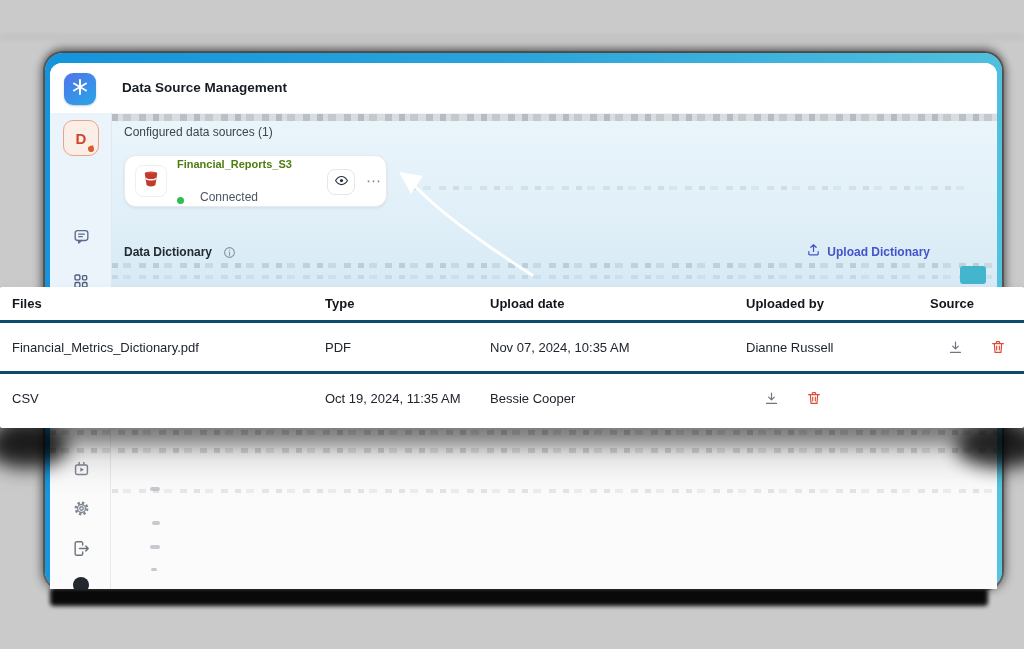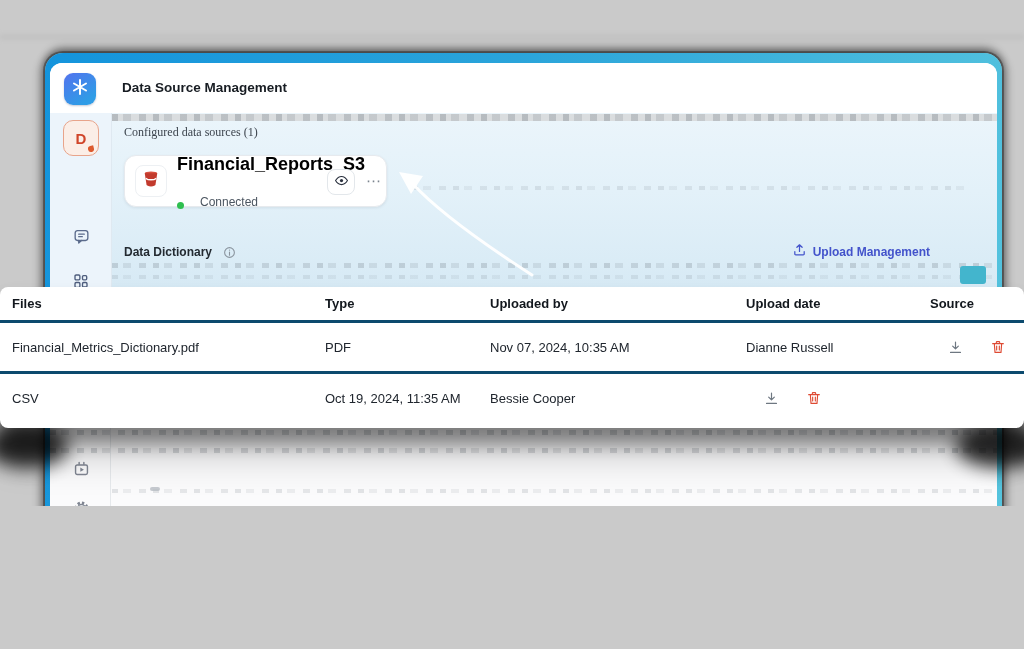--- a/index.html
+++ b/index.html
@@ -1,18 +1,18 @@
 <!DOCTYPE html>
 <html><head>
 <meta charset="utf-8">
 <style>
   * { margin:0; padding:0; box-sizing:border-box; }
   html,body { background:#cacaca; }
   #stage {
-    position:relative; width:1024px; height:506px; overflow:hidden;
+    position:relative; width:1024px; height:649px; overflow:hidden;
     background:#cacaca; font-family:"Liberation Sans", sans-serif;
   }
   .abs { position:absolute; }
 
   
   #window-shadow-bar { left:50px; top:588px; width:938px; height:18px;
     background:#0b0b0b; filter:blur(2px); border-radius:4px; z-index:1; }
   #bg-streak { left:0; top:34px; width:1024px; height:6px; background:#bdbdbd; opacity:.6; filter:blur(2px); }
   #app-window {
     left:45px; top:53px; width:957px; height:536px; border-radius:18px;
@@ -39,28 +39,28 @@
   .side-item { position:absolute; left:0; width:62px; display:flex; justify-content:center; }
   #avatar { position:absolute; left:13px; top:7px; width:36px; height:36px; border-radius:10px;
     background:#fbeee7; border:1.5px solid #e8a48b; display:flex; align-items:center; justify-content:center;
     font-size:15px; font-weight:bold; color:#d0452a; }
   #avatar-nib { position:absolute; right:4px; bottom:3px; width:6px; height:6px;
     background:#dd5a2e; border-radius:70% 0 70% 70%; transform:rotate(-15deg); }
 
   
   #main-blue { position:absolute; left:62px; top:50px; width:885px; height:174px;
     background:linear-gradient(180deg,#ebf5fb 0%,#e3f1f9 45%,#d7eaf5 100%); }
-  #section-label { position:absolute; left:12px; top:12px; font-size:12px; color:#3c444d;font-family:Liberation Serif, serif; }
+  #section-label { position:absolute; left:12px; top:12px; font-size:12px; color:#3c444d; }
   #source-card { position:absolute; left:12px; top:42px; width:263px; height:52px; background:#fff;
     border:1px solid #e7eaee; border-radius:12px; box-shadow:0 1px 3px rgba(16,24,40,.08);
     display:flex; align-items:center; padding:0 10px; }
   #source-icon-box { width:32px; height:32px; border-radius:8px; border:1px solid #edf0f3; background:#fff;
     display:flex; align-items:center; justify-content:center; flex:none; }
   #source-texts { margin-left:10px; }
-  #source-name { font-size:18px; font-weight:bold; color:#000000; }
+  #source-name { font-size:11px; font-weight:bold; color:#4d7c0f; }
   #source-status { display:flex; align-items:flex-end; gap:16px; margin-top:20px; }
   #status-dot { width:7px; height:7px; border-radius:50%; background:#2fbf4f; }
   #status-text { font-size:12px; color:#4b5560; }
   #eye-button { position:absolute; left:202px; top:13px; width:28px; height:26px; border-radius:8px;
     border:1px solid #e3e7eb; background:#fff; display:flex; align-items:center; justify-content:center; }
   #dots-button { position:absolute; left:237px; top:12px; width:24px; height:26px;
     color:#7c858f; font-size:15px; letter-spacing:1px; display:flex; align-items:center; justify-content:center; }
   #hand-arrow { position:absolute; left:280px; top:50px; }
   #dict-row { position:absolute; left:12px; top:132px; display:flex; align-items:flex-start; gap:11px; }
   #dict-label { font-size:12px; font-weight:bold; color:#232a31; }
@@ -80,21 +80,21 @@
   .noise { background-image:repeating-linear-gradient(90deg,
       rgba(100,110,120,.30) 0 6px, rgba(100,110,120,0) 6px 11px,
       rgba(100,110,120,.18) 11px 19px, rgba(100,110,120,0) 19px 27px,
       rgba(100,110,120,.26) 27px 34px, rgba(100,110,120,0) 34px 41px); }
 
   
   #table-left-wedge { left:-14px; top:424px; width:82px; height:44px; background:#000;
     filter:blur(9px); opacity:.8; border-radius:50%; z-index:5; }
   #table-right-wedge { left:956px; top:424px; width:92px; height:44px; background:#000;
     filter:blur(9px); opacity:.8; border-radius:50%; z-index:5; }
-  #files-table { left:0; top:287px; width:1024px; height:141px; background:#fff; border-radius:8px; z-index:6;
+  #files-table { left:0; top:287px; width:1024px; height:141px; background:#fff; border-radius:2px; z-index:6;
     box-shadow:0 16px 18px rgba(0,0,0,.40), 0 30px 38px rgba(0,0,0,.18); }
   .trow { display:grid; grid-template-columns:12px 313px 165px 256px 184px 1fr; align-items:center; }
   #thead-row { height:33px; }
   .trow.body { height:51px; border-top:3px solid #0c4a6e; }
   .th { font-size:13px; font-weight:bold; color:#12171d; }
   .td { font-size:13px; color:#20262e; }
   .actions-cell { display:flex; align-items:center; gap:26px; padding-left:17px; }
   .icon-btn { display:flex; align-items:center; justify-content:center; }
 </style>
 </head>
@@ -200,21 +200,21 @@
             </svg>
           </span>
         </div>
         <div id="upload-btn">
           <span>
             <svg width="15" height="15" viewBox="0 0 24 24" fill="none" stroke="#4353cb" stroke-width="2" stroke-linecap="round" stroke-linejoin="round">
               <path d="M12 15V4.5M7.8 8.5 L12 4.5 L16.2 8.5"></path>
               <path d="M4.5 15.5v3.5a1.5 1.5 0 0 0 1.5 1.5h12a1.5 1.5 0 0 0 1.5-1.5v-3.5"></path>
             </svg>
           </span>
-          <span id="upload-label">Upload Management</span>
+          <span id="upload-label">Upload Dictionary</span>
         </div>
       </div>
 
       <div id="bottom-zone">
         <div class="abs noise" style="left:0; top:2px; width:947px; height:5px; opacity:.9;"></div>
         <div class="abs noise" style="left:0; top:20px; width:947px; height:5px; opacity:.8;"></div>
         <div class="abs noise" style="left:62px; top:61px; width:880px; height:4px; opacity:.55;"></div>
         <div id="bottom-divider"></div>
         <div class="dashmark" style="left:100px; top:59px; width:10px; height:4px;"></div>
         <div class="dashmark" style="left:102px; top:93px; width:8px; height:4px;"></div>
@@ -254,22 +254,22 @@
   </div>
 
   <div class="abs" id="table-left-wedge"></div>
   <div class="abs" id="table-right-wedge"></div>
 
   <div class="abs" id="files-table">
     <div class="trow" id="thead-row">
       <div></div>
       <div class="th">Files</div>
       <div class="th">Type</div>
+      <div class="th">Upload date</div>
       <div class="th">Uploaded by</div>
-      <div class="th">Upload date</div>
       <div class="th">Source</div>
     </div>
 
     <div class="trow body">
       <div></div>
       <div class="td">Financial_Metrics_Dictionary.pdf</div>
       <div class="td">PDF</div>
       <div class="td">Nov 07, 2024, 10:35 AM</div>
       <div class="td">Dianne Russell</div>
       <div class="actions-cell">

